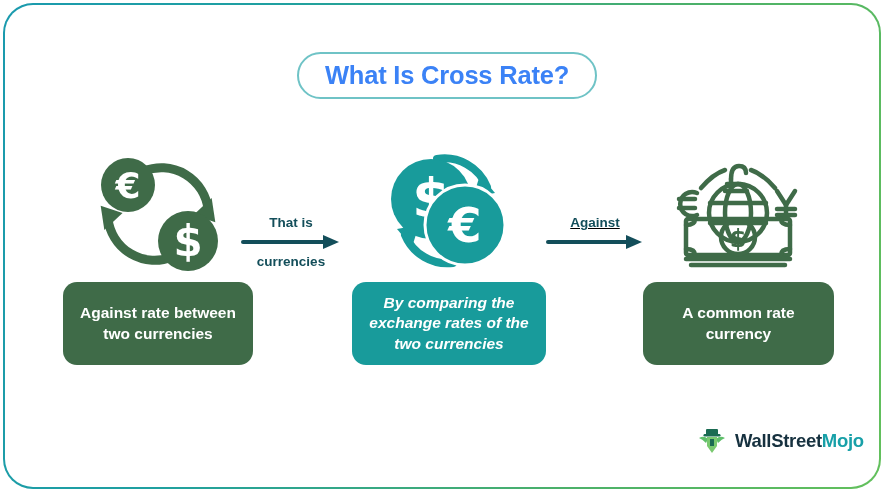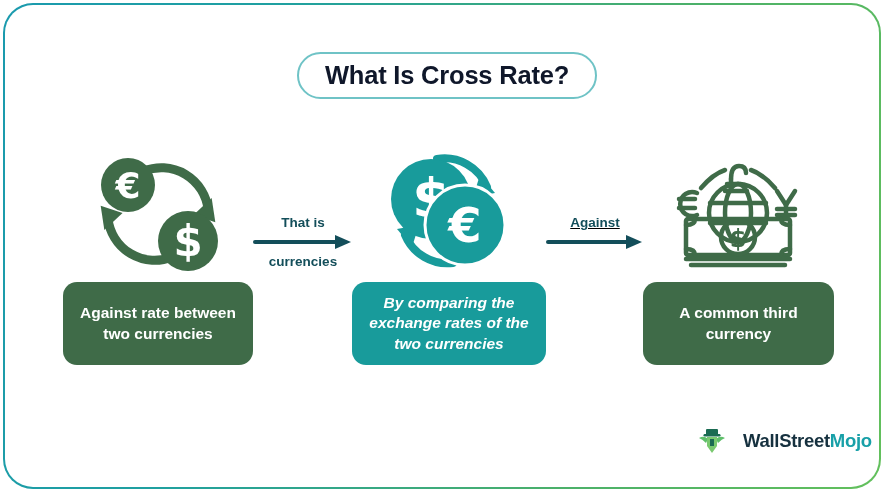--- a/index.html
+++ b/index.html
@@ -30,21 +30,21 @@
     left: 292px; top: 47px;
     width: 300px; height: 47px;
     border: 2px solid #6fc3c6;
     border-radius: 24px;
     background: #ffffff;
     display: flex; align-items: center; justify-content: center;
   }
   #title-text {
     font-size: 25.5px;
     font-weight: 700;
-    color: #0f172a;
+    color: #3b82f6;
     letter-spacing: -0.2px;
     white-space: nowrap;
   }
   .icon-wrap {
     position: absolute;
     display: flex; align-items: center; justify-content: center;
   }
   .box {
     position: absolute;
     border-radius: 14px;
@@ -58,36 +58,36 @@
   #box-1 { left: 58px;  top: 277px; width: 190px; height: 83px; background: #3f6b48; font-size: 15.5px; }
   #box-2 { left: 347px; top: 277px; width: 194px; height: 83px; background: #189b9b; font-size: 15.5px; font-style: italic; }
   #box-3 { left: 638px; top: 277px; width: 191px; height: 83px; background: #3f6b48; font-size: 15.5px; }
 
   #icon-1 { left: 85px;  top: 148px; width: 136px; height: 122px; }
   #icon-2 { left: 374px; top: 144px; width: 134px; height: 124px; }
   #icon-3 { left: 660px; top: 150px; width: 146px; height: 116px; }
 
   
   .connector { position: absolute; }
-  #conn-1 { left: 248px; top: 210px; width: 100px; height: 72px; }
+  #conn-1 { left: 236px; top: 210px; width: 100px; height: 72px; }
   #conn-2 { left: 541px; top: 210px; width: 98px; height: 52px; text-decoration: underline; }
   .conn-label {
     font-size: 13.5px;
     font-weight: 700;
     color: #134e5a;
     text-align: center;
     white-space: nowrap;
   }
   .conn-arrow { display: block; margin: 4px auto; }
 
   
   #logo {
     position: absolute;
     left: 692px; top: 421px;
-    display: flex; align-items: center; gap: 16px;
+    display: flex; align-items: center; gap: 8px;
   }
   #logo-text { font-size: 18.5px; font-weight: 700; letter-spacing: -0.3px; }
   #logo-wall { color: #16313f; }
   #logo-mojo { color: #18a0a8; }
 </style>
 </head>
 <body>
 
 <div id="card">
 
@@ -180,21 +180,21 @@
         <circle cx="73" cy="82" r="17"></circle>
         <path d="M21 70 q9 0 9 -6"></path>
         <path d="M125 70 q-9 0 -9 -6"></path>
         <path d="M21 94 q9 0 9 6"></path>
         <path d="M125 94 q-9 0 -9 6"></path>
       </g>
       <text x="73" y="92" text-anchor="middle" font-family="DejaVu Sans, sans-serif" font-size="24" font-weight="700" fill="#3f6b48">$</text>
     </svg>
   </div>
   <div class="box" id="box-3">
-    <span>A common third currency</span>
+    <span>A common rate currency</span>
   </div>
 
   <div id="logo">
     <svg width="30" height="30" viewBox="0 0 30 30" aria-hidden="true">
       <path d="M2 12 q5 -3 9 1 l-2 4 q-4 -4 -7 -5 Z" fill="#5fbf6a"></path>
       <path d="M28 12 q-5 -3 -9 1 l2 4 q4 -4 7 -5 Z" fill="#5fbf6a"></path>
       <rect x="9" y="3" width="12" height="6" rx="1" fill="#1a6b52"></rect>
       <rect x="6.5" y="8" width="17" height="2.4" rx="1.2" fill="#1a6b52"></rect>
       <path d="M10 11 h10 v9 l-5 7 l-5 -7 Z" fill="#79c96f"></path>
       <path d="M13 13 h4 v7 h-4 Z" fill="#1a6b52"></path>

